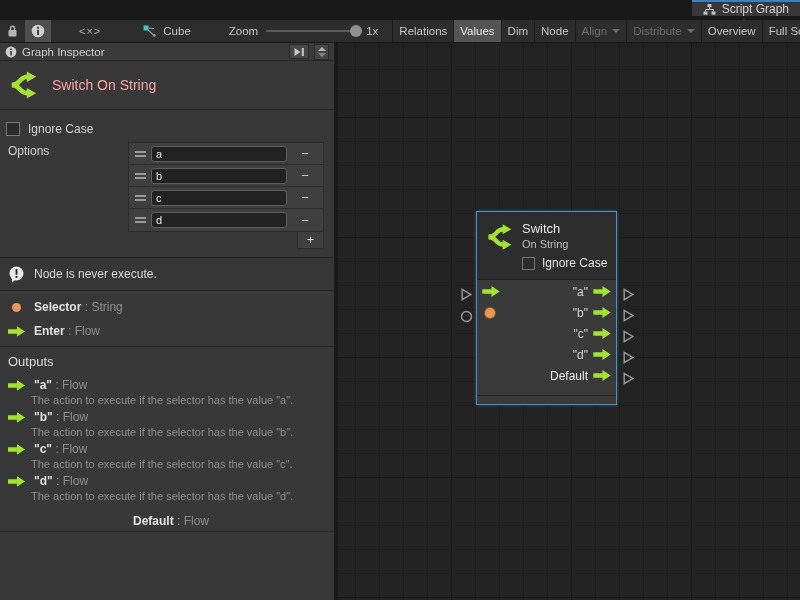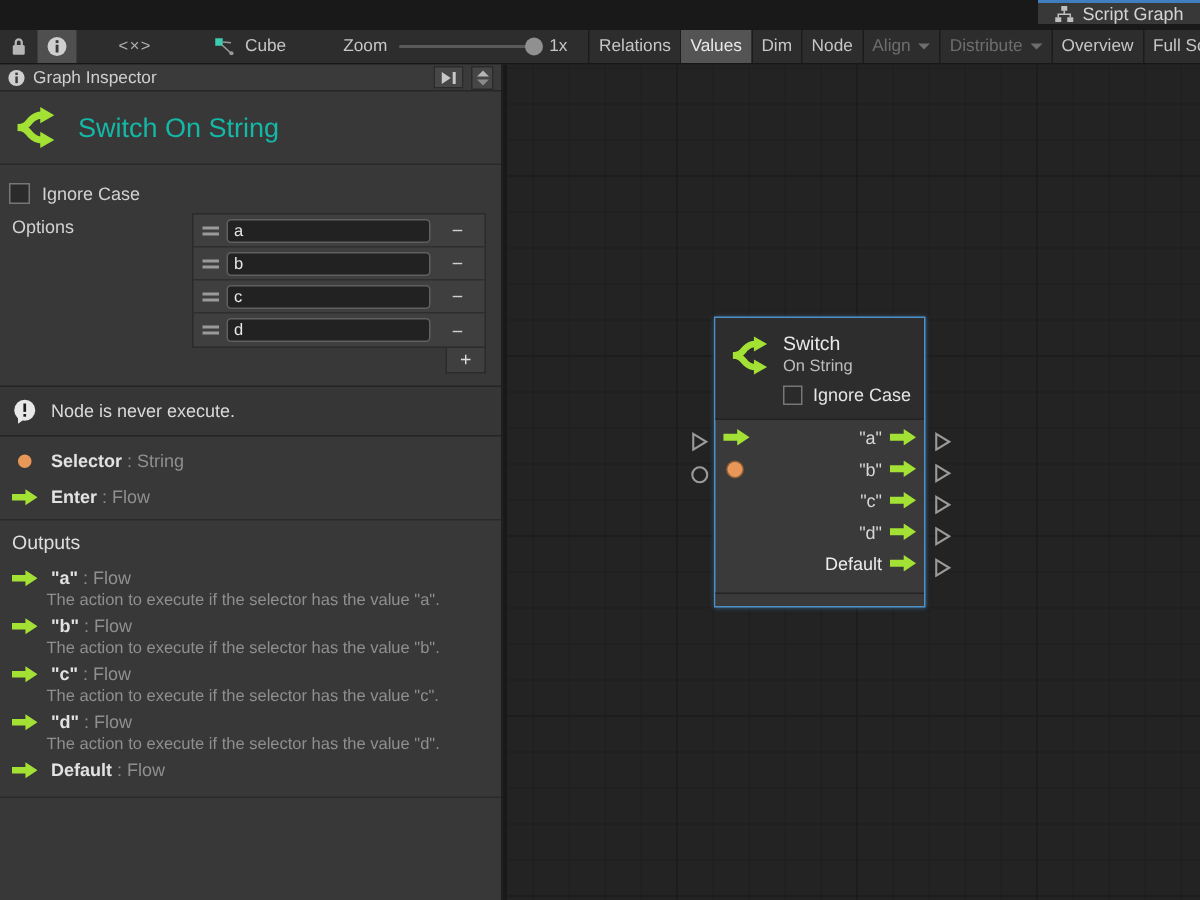--- a/index.html
+++ b/index.html
@@ -38,21 +38,21 @@
     border-right:1px solid #1d1d1d; color:#d2d2d2; font-size:12px; overflow:hidden; }
   .insp-header { height:18px; background:#3a3a3a; border-bottom:1px solid #262626; display:flex; align-items:center;
     gap:5px; padding:0 5px; font-size:11.5px; color:#cfcfcf; }
   .spin-box { width:15px; height:16px; display:flex; flex-direction:column; gap:2px; align-items:center; justify-content:center;
     background:#464646; border:1px solid #2a2a2a; }
   .tri-up { width:0;height:0;border-left:4px solid transparent;border-right:4px solid transparent;border-bottom:4px solid #b5b5b5; }
   .tri-dn { width:0;height:0;border-left:4px solid transparent;border-right:4px solid transparent;border-top:4px solid #8a8a8a; }
   .dock-btn { margin-left:auto; width:20px; height:15px; background:#474747; border:1px solid #2a2a2a;
     display:flex; align-items:center; justify-content:center; }
   .title-block { height:49px; display:flex; align-items:center; gap:13px; padding:0 9px; border-bottom:1px solid #2a2a2a; }
-  .node-title { font-size:18px; color:#14b8a6; }
+  .node-title { font-size:14px; color:#fca5a5; }
   .row-ignore { margin:10px 0 0 6px; height:18px; display:flex; align-items:center; gap:8px; }
   .checkbox { width:14px; height:14px; background:#2b2b2b; border:1px solid #777; }
   .options-area { margin:4px 10px 0 8px; display:flex; }
   .options-label { padding-top:2px; }
   .opt-list { margin-left:auto; width:196px; }
   .opt-box { border:1px solid #2b2b2b; background:#3f3f3f; }
   .opt-row { height:22px; display:flex; align-items:center; border-bottom:1px solid #2e2e2e; }
   .opt-row:last-child { border-bottom:none; }
   .drag-handle { width:22px; display:flex; flex-direction:column; gap:2px; align-items:center; }
   .drag-handle i { display:block; width:11px; height:2px; background:#9a9a9a; }
@@ -308,21 +308,21 @@
     <div class="io-desc">The action to execute if the selector has the value "c".</div>
 
     <div class="io-row" style="margin-top:2px;">
       <svg width="17" height="11" viewBox="0 0 19 12">
           <path d="M0 3.5 H10 V0 L19 6 L10 12 V8.5 H0 Z" fill="#a3e234"></path>
         </svg>
       <span><span class="io-name">"d"</span><span class="io-type sep-sp"> : </span><span class="io-type">Flow</span></span>
     </div>
     <div class="io-desc">The action to execute if the selector has the value "d".</div>
 
-    <div class="io-row" style="margin-top:3px;">
+    <div class="io-row" style="margin-top:3px;flex-direction:column;">
       <svg width="17" height="11" viewBox="0 0 19 12">
           <path d="M0 3.5 H10 V0 L19 6 L10 12 V8.5 H0 Z" fill="#a3e234"></path>
         </svg>
       <span><span class="io-name">Default</span><span class="io-type sep-sp"> : </span><span class="io-type">Flow</span></span>
     </div>
 
     <div class="divider" style="margin-top:10px;"></div>
   </div>
 
   <div class="graph">

